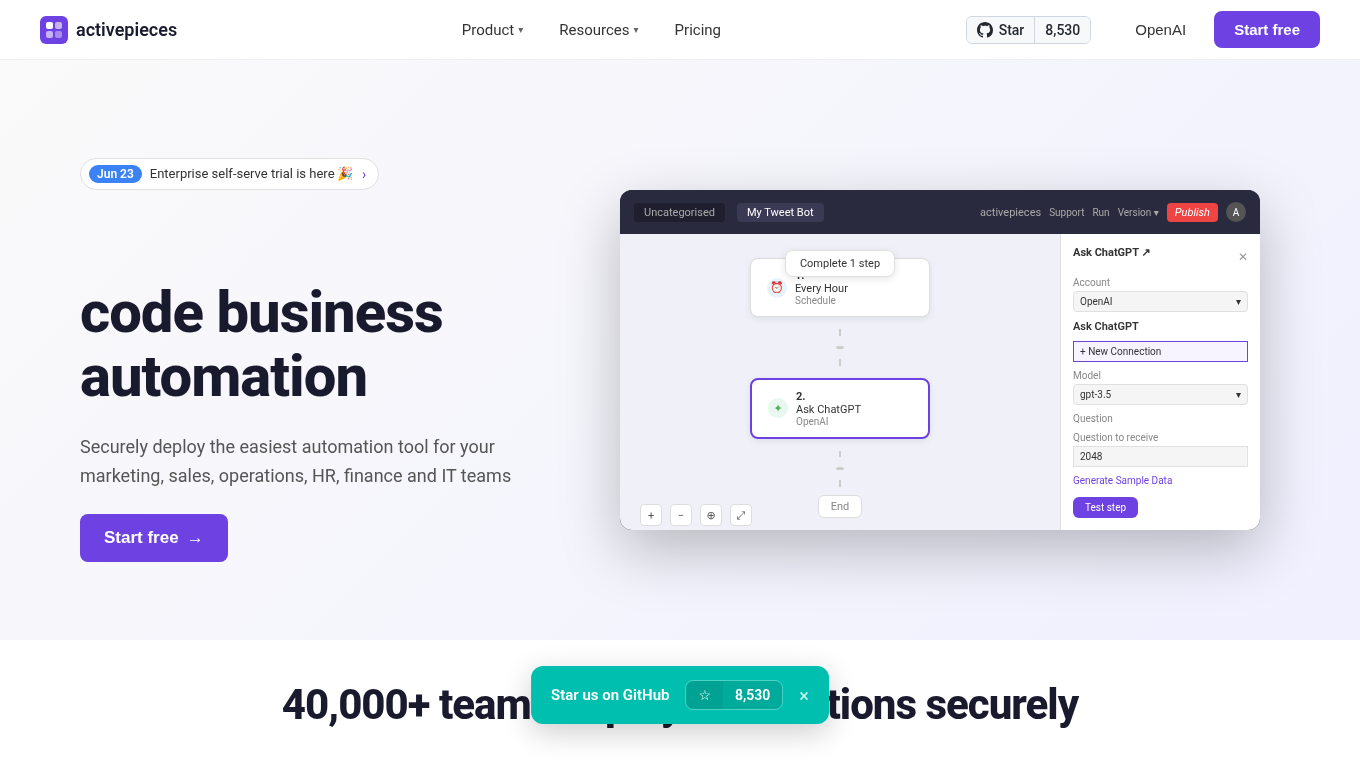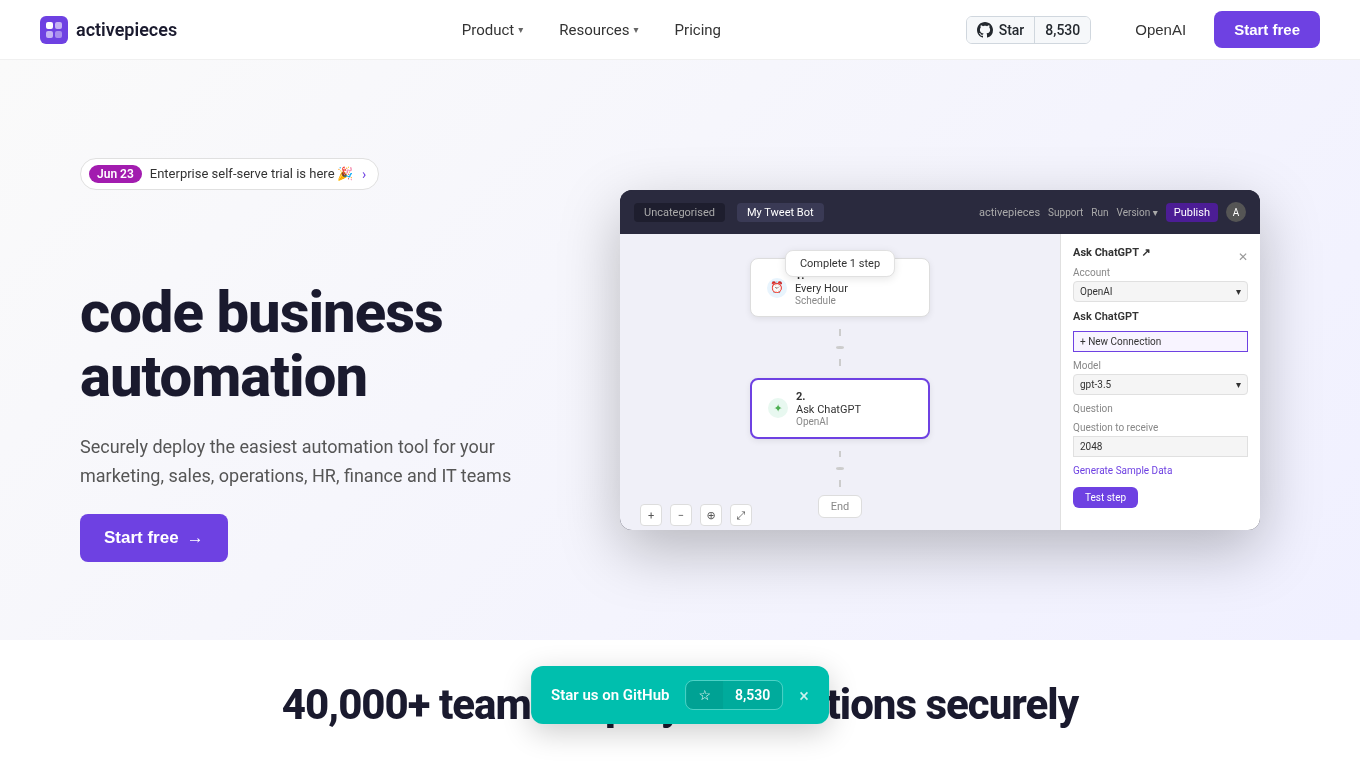--- a/index.html
+++ b/index.html
@@ -146,21 +146,21 @@
       border: 1px solid #e0e0e0;
       border-radius: 20px;
       padding: 6px 12px 6px 8px;
       font-size: 13px;
       color: #333;
       margin-bottom: 28px;
       cursor: pointer;
     }
 
     .badge-date {
-      background: #a21caf;
+      background: #3b82f6;
       color: white;
       padding: 2px 8px;
       border-radius: 12px;
       font-size: 12px;
       font-weight: 600;
     }
 
     .badge-arrow {
       color: #6e41e2;
       font-size: 14px;
@@ -240,25 +240,26 @@
     .mockup-logo-right {
       margin-left: auto;
       display: flex;
       align-items: center;
       gap: 8px;
       font-size: 11px;
       color: #aaa;
     }
 
     .mockup-action-btn {
-      background: #4c1d95;
+      background: #ef4444;
       color: white;
       padding: 3px 8px;
       border-radius: 4px;
       font-size: 11px;
+      font-style: italic;
     }
 
     .mockup-body {
       display: flex;
       height: calc(100% - 36px);
     }
 
     .mockup-canvas {
       flex: 1;
       background: #f0f0f8;
@@ -632,21 +633,21 @@
 
           <div class="mockup-toolbar">
             <div class="toolbar-btn">+</div>
             <div class="toolbar-btn">−</div>
             <div class="toolbar-btn">⊕</div>
             <div class="toolbar-btn">⤢</div>
           </div>
         </div>
 
         <div class="mockup-sidebar">
-          <div style="display:flex;justify-content:space-between;align-items:center;">
+          <div style="display:flex;justify-content:space-between;align-items:center;margin-bottom:10px">
             <span class="sidebar-title">Ask ChatGPT ↗</span>
             <span class="sidebar-close">✕</span>
           </div>
 
           <div class="sidebar-field">
             <div class="sidebar-label">Account</div>
             <div class="sidebar-select">
               <span style="font-size:10px;color:#333">OpenAI</span>
               <span>▾</span>
             </div>

